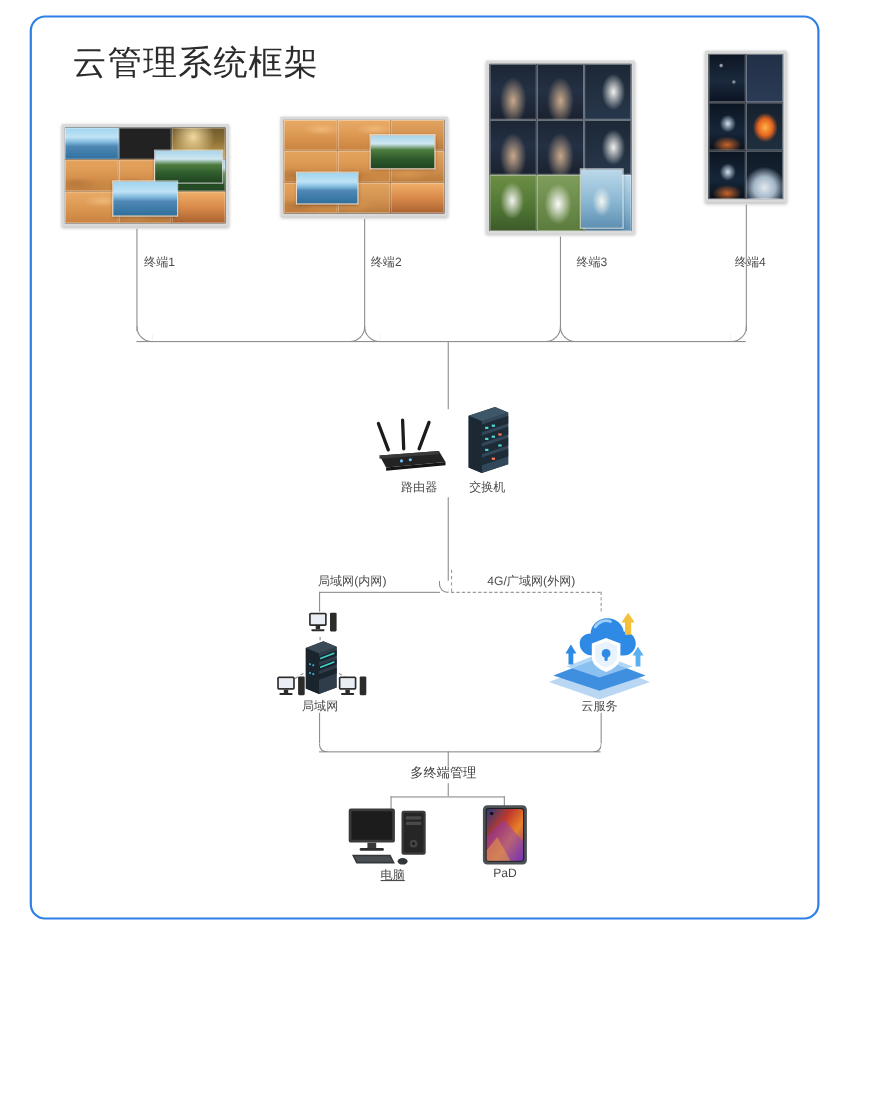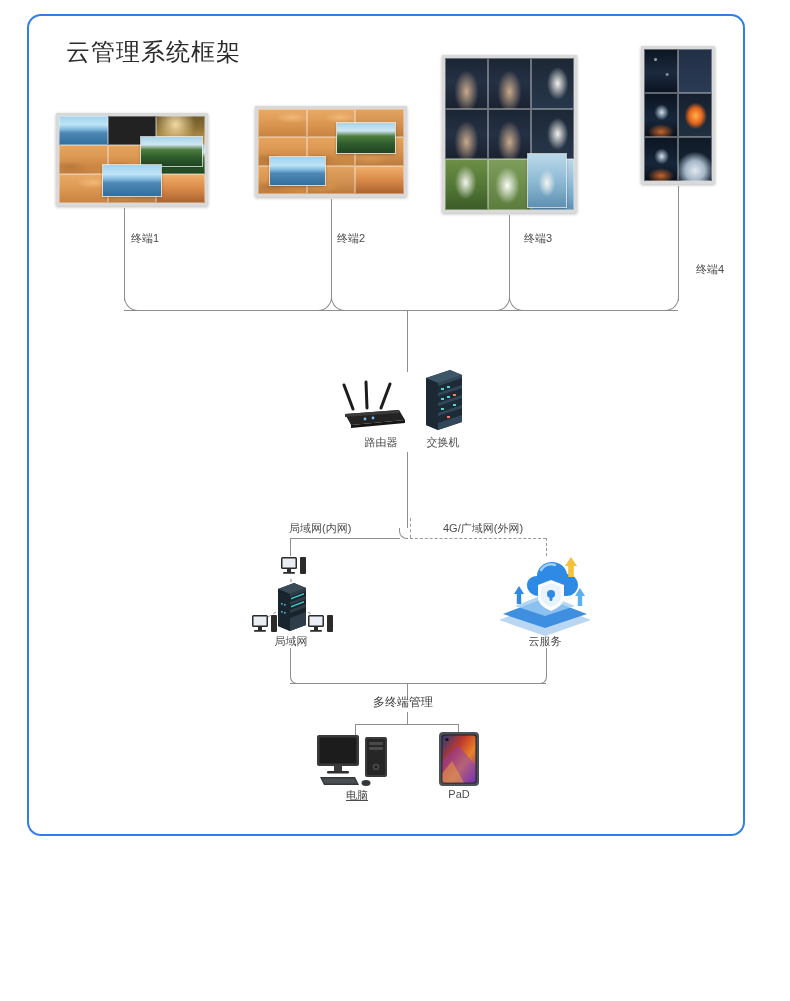--- a/index.html
+++ b/index.html
@@ -3,21 +3,21 @@
 <meta charset="utf-8">
 <title>云管理系统框架</title>
 <style>
   html,body{margin:0;padding:0;background:#ffffff;}
   body{font-family:"Liberation Sans","DejaVu Sans",sans-serif;}
   .page{position:relative;width:790px;height:1001px;background:#ffffff;overflow:hidden;}
 
   .frame{position:absolute;left:27px;top:14px;width:718px;height:822px;
          border:2px solid #2f7fe8;border-radius:14px;box-sizing:border-box;background:#fff;}
 
-  .title{position:absolute;left:66px;top:36px;font-size:24px;color:#2b2b2b;
+  .title{position:absolute;left:66px;top:36px;font-size:31px;color:#2b2b2b;
          letter-spacing:1px;white-space:nowrap;}
 
   
   .vline{position:absolute;width:1px;background:#8e8e8e;}
   .hline{position:absolute;height:1px;background:#8e8e8e;}
   .vline-d{position:absolute;width:0;border-left:1px dashed #9a9a9a;}
   .hline-d{position:absolute;height:0;border-top:1px dashed #9a9a9a;}
 
   .netlabel{position:absolute;font-size:11px;color:#4b4b4b;white-space:nowrap;}
 
@@ -169,21 +169,21 @@
         <div class="cell art-space"></div>
         <div class="cell art-ui"></div>
         <div class="cell art-rider"></div>
         <div class="cell art-fire"></div>
         <div class="cell art-rider"></div>
         <div class="cell art-moon"></div>
       </div>
     </div>
   </div>
   <div class="vline" style="left:678px;top:186px;width:1px;height:115px;"></div>
-  <div class="tlabel" style="left:696px;top:231px;margin-top:31px;">终端4</div>
+  <div class="tlabel" style="left:668px;top:231px;">终端4</div>
 
   <div class="hline" style="left:124px;top:310px;width:554px;height:1px;"></div>
 
   <div style="position:absolute;left:124px;top:296px;width:14px;height:14px;
               border-left:1px solid #8e8e8e;border-bottom:1px solid #8e8e8e;
               border-bottom-left-radius:14px;"></div>
   <div style="position:absolute;left:664px;top:296px;width:14px;height:14px;
               border-right:1px solid #8e8e8e;border-bottom:1px solid #8e8e8e;
               border-bottom-right-radius:14px;"></div>
   <div style="position:absolute;left:317px;top:296px;width:14px;height:14px;

